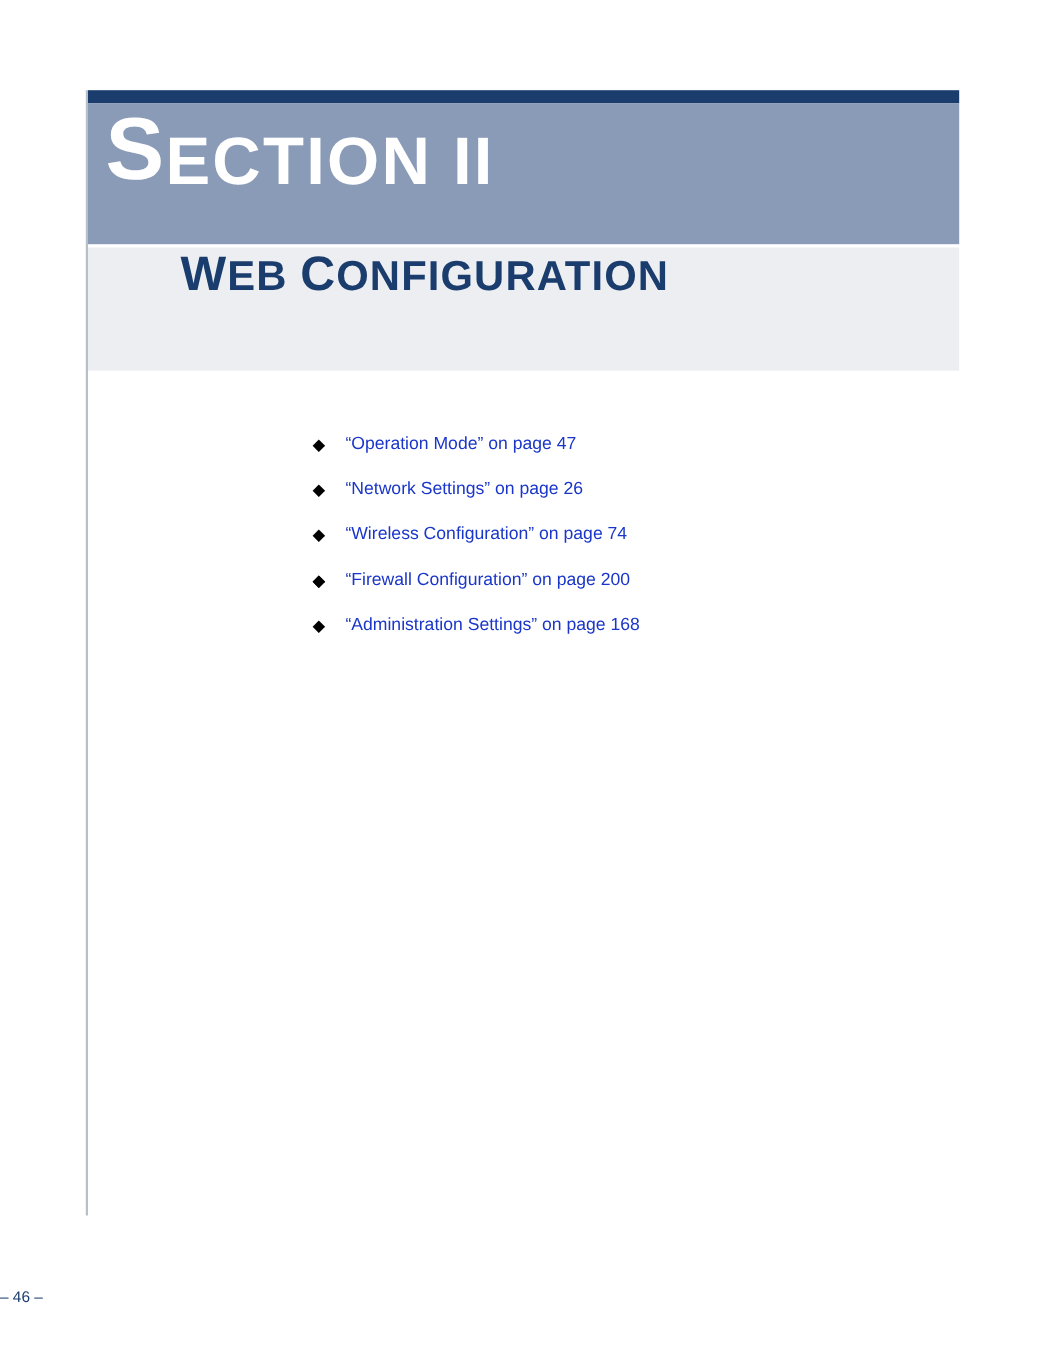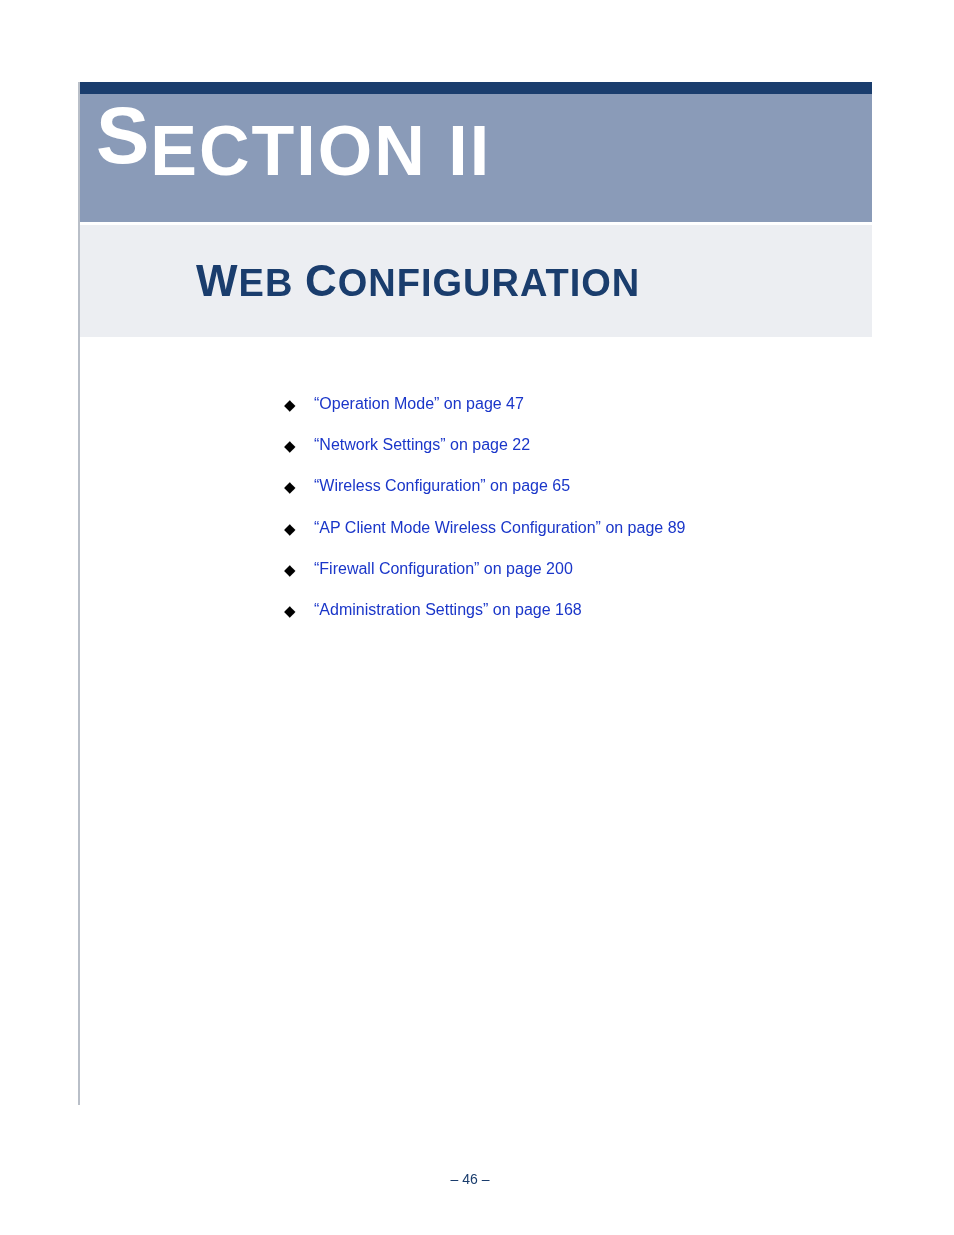--- a/index.html
+++ b/index.html
@@ -33,34 +33,33 @@
     padding-left: 16px;
     line-height: 1;
     display: flex;
     align-items: flex-start;
     padding-top: 2px;
   }
   .section-banner .sec-s {
     font-size: 80px;
   }
   .section-banner .sec-rest {
-    font-size: 70px;
+    font-size: 61px;
     padding-top: 20px;
     letter-spacing: 2px;
   }
   .title-banner {
     position: absolute;
     top: 225px;
     left: 80px;
     width: 792px;
     height: 112px;
     background: #eceef2;
     display: flex;
-    align-items: center;
-    padding-left: 116px;
+    padding-left: 84px;
   }
   .title-banner .title {
     color: #1a3d6d;
     font-family: "Trebuchet MS", Arial, sans-serif;
     font-weight: bold;
     font-size: 38px;
     letter-spacing: 1px;
   }
   .title .cap { font-size: 44px; }
   .left-rule {
@@ -101,21 +100,21 @@
   .chapter-link {
     color: #1a36c9;
     text-decoration: none;
     margin-top: 32px;
   }
   .page-footer {
     position: absolute;
     bottom: 48px;
     left: 0;
     width: 940px;
-    text-align: center;
+    text-align: left;
     font-size: 14px;
     color: #1a3d6d;
   }
 </style>
 </head>
 <body>
 
 <div class="left-rule"></div>
 
 <div class="top-bar"></div>
@@ -132,29 +131,28 @@
 </div>
 
 <div class="content">
   <ul class="chapter-list">
     <li>
       <span class="bullet">◆</span>
       <a href="#" class="chapter-link">“Operation Mode” on page 47</a>
     </li>
     <li>
       <span class="bullet">◆</span>
-      <a href="#" class="chapter-link">“Network Settings” on page 22</a>
+      <a href="#" class="chapter-link">“Network Settings” on page 26</a>
     </li>
     <li>
       <span class="bullet">◆</span>
-      <a href="#" class="chapter-link">“Wireless Configuration” on page 65</a>
+      <a href="#" class="chapter-link">“Wireless Configuration” on page 74</a>
     </li>
     <li>
       <span class="bullet">◆</span>
-      <a href="#" class="chapter-link">“AP Client Mode Wireless Configuration” on page 89</a>
     </li>
     <li>
       <span class="bullet">◆</span>
       <a href="#" class="chapter-link">“Firewall Configuration” on page 200</a>
     </li>
     <li>
       <span class="bullet">◆</span>
       <a href="#" class="chapter-link">“Administration Settings” on page 168</a>
     </li>
   </ul>

